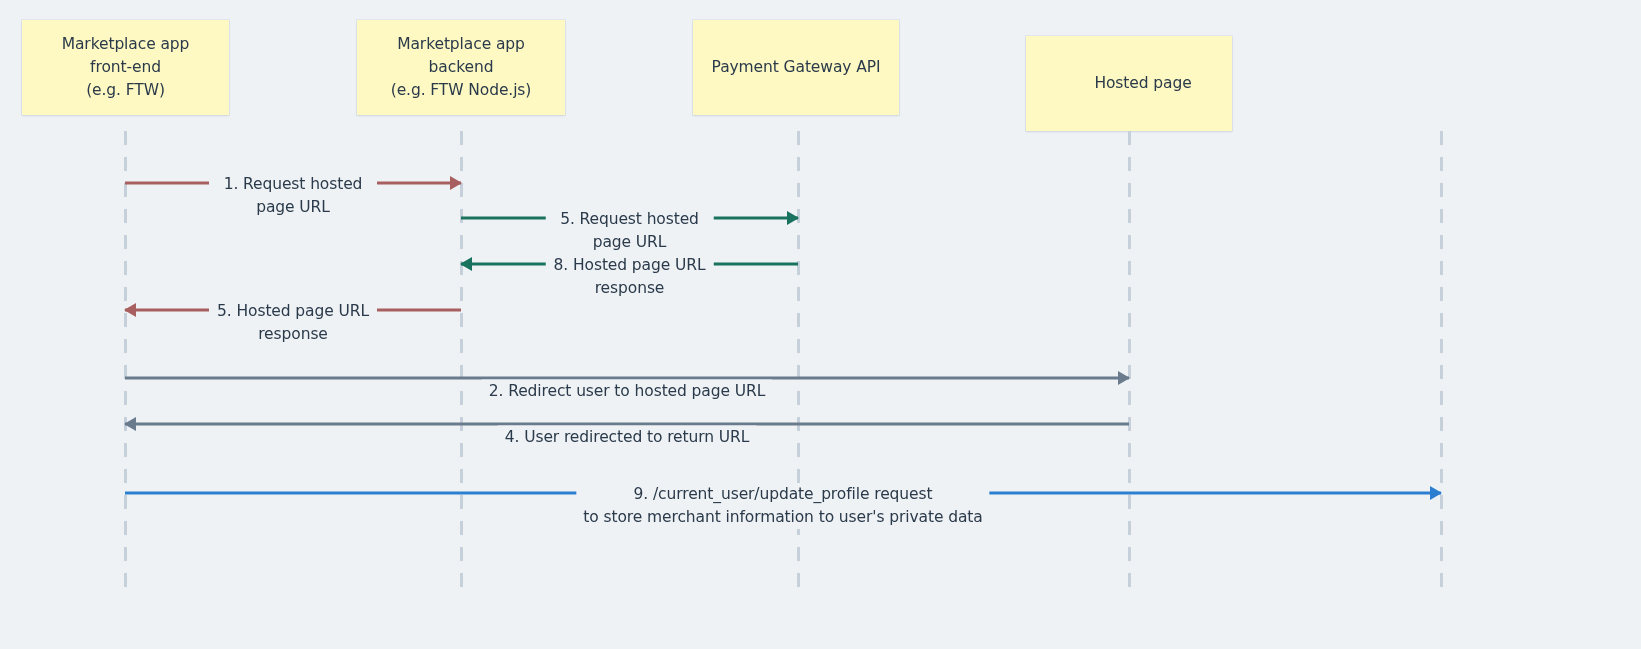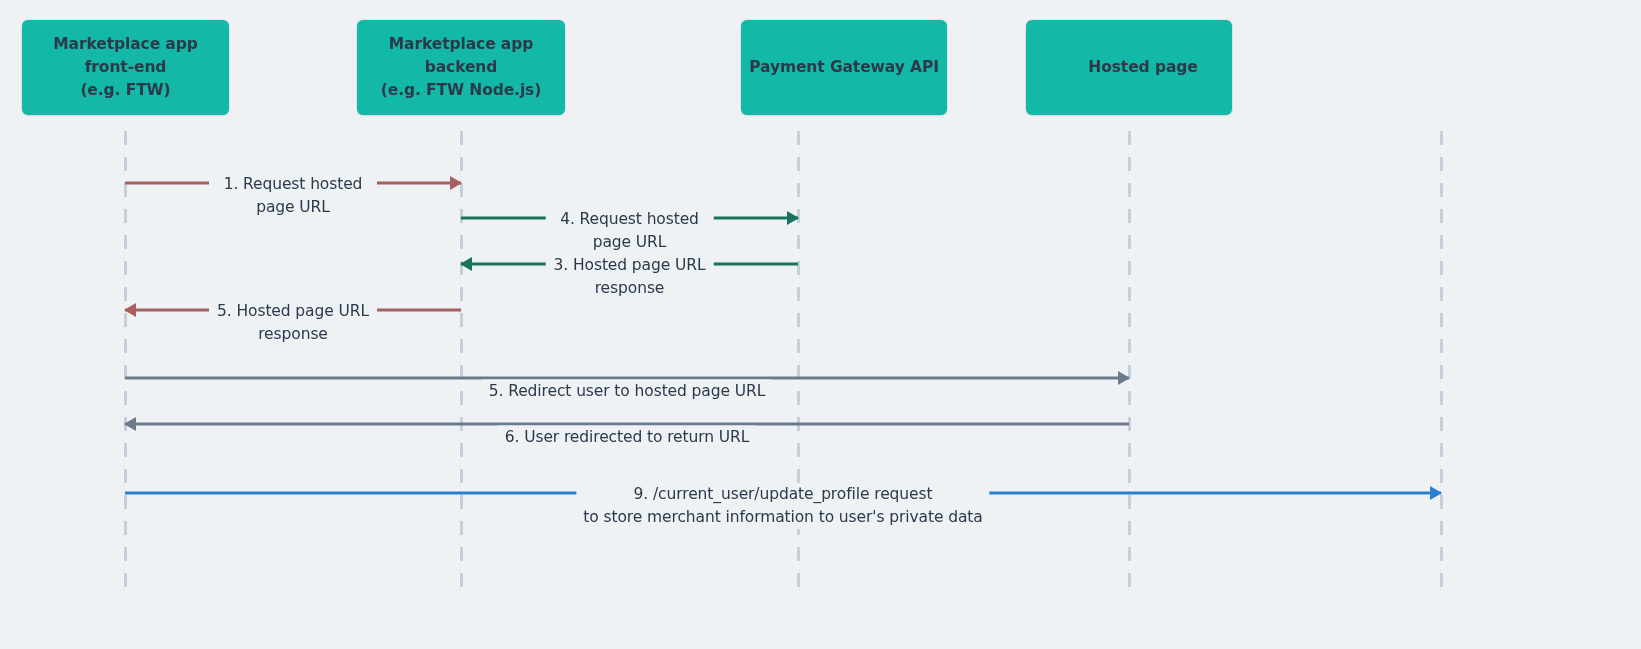--- a/index.html
+++ b/index.html
@@ -15,29 +15,28 @@
   }
   #diagram {
     position: relative;
     width: 1641px;
     height: 649px;
   }
 
   
   .participant {
     position: absolute;
-    background: #14b8a6;
-    border-radius: 6px;
+    background: #fef9c3;
+    border-radius: 0;
     box-shadow: 0 1px 2px rgba(40,60,80,0.10), 0 0 0 1px rgba(200,212,224,0.35);
     display: flex;
     align-items: center;
     justify-content: center;
     text-align: center;
     box-sizing: border-box;
-    font-weight: bold;
   }
   .participant .plabel {
     color: #2b3a4a;
     font-size: 15.5px;
     line-height: 23px;
     white-space: pre-line;
     font-family: "DejaVu Sans", sans-serif;
     letter-spacing: -0.1px;
   }
 
@@ -112,69 +111,69 @@
 front-end
 (e.g. FTW)</span>
   </div>
 
   <div class="participant" style="left:357px; top:20px; width:208px; height:95px;">
     <span class="plabel">Marketplace app
 backend
 (e.g. FTW Node.js)</span>
   </div>
 
-  <div class="participant" style="left:693px; top:20px; width:206px; height:95px;margin-left:48px;">
+  <div class="participant" style="left:693px; top:20px; width:206px; height:95px;">
     <span class="plabel">Payment Gateway API</span>
   </div>
 
-  <div class="participant" style="left:1026px; top:20px; width:206px; height:95px;padding-left:28px;">
+  <div class="participant" style="left:1026px; top:36px; width:206px; height:95px;padding-left:28px;">
     <span class="plabel">Hosted page</span>
   </div>
 
 
   <div class="lifeline" style="left:123.5px;"></div>
   <div class="lifeline" style="left:459.5px;"></div>
   <div class="lifeline" style="left:796.5px;"></div>
   <div class="lifeline" style="left:1127.5px;"></div>
   <div class="lifeline" style="left:1439.5px;"></div>
 
   <div class="msg to-right" style="left:125px; width:336px; top:183px;">
     <div class="line" style="background:#a85f5f;"></div>
     <div class="head" style="border-left-color:#a85f5f;"></div>
     <div class="caption">1. Request hosted page URL</div>
   </div>
 
   <div class="msg to-right" style="left:461px; width:337px; top:218px;">
     <div class="line" style="background:#19725e;"></div>
     <div class="head" style="border-left-color:#19725e;"></div>
-    <div class="caption">4. Request hosted page URL</div>
+    <div class="caption">5. Request hosted page URL</div>
   </div>
 
   <div class="msg to-left" style="left:461px; width:337px; top:264px;">
     <div class="line" style="background:#19725e;"></div>
     <div class="head" style="border-right-color:#19725e;"></div>
-    <div class="caption">3. Hosted page URL response</div>
+    <div class="caption">8. Hosted page URL response</div>
   </div>
 
   <div class="msg to-left" style="left:125px; width:336px; top:310px;">
     <div class="line" style="background:#a85f5f;"></div>
     <div class="head" style="border-right-color:#a85f5f;"></div>
     <div class="caption">5. Hosted page URL response</div>
   </div>
 
   <div class="msg to-right" style="left:125px; width:1004px; top:378px;">
     <div class="line" style="background:#6a7b8d;"></div>
     <div class="head" style="border-left-color:#6a7b8d;"></div>
-    <div class="caption">5. Redirect user to hosted page URL</div>
+    <div class="caption">2. Redirect user to hosted page URL</div>
   </div>
 
   <div class="msg to-left" style="left:125px; width:1004px; top:424px;">
     <div class="line" style="background:#6a7b8d;"></div>
     <div class="head" style="border-right-color:#6a7b8d;"></div>
-    <div class="caption">6. User redirected to return URL</div>
+    <div class="caption">4. User redirected to return URL</div>
   </div>
 
   <div class="msg to-right" style="left:125px; width:1316px; top:493px;">
     <div class="line" style="background:#2c7fd0;"></div>
     <div class="head" style="border-left-color:#2c7fd0;"></div>
     <div class="caption">9. /current_user/update_profile request
 to store merchant information to user's private data</div>
   </div>
 
 </div>

